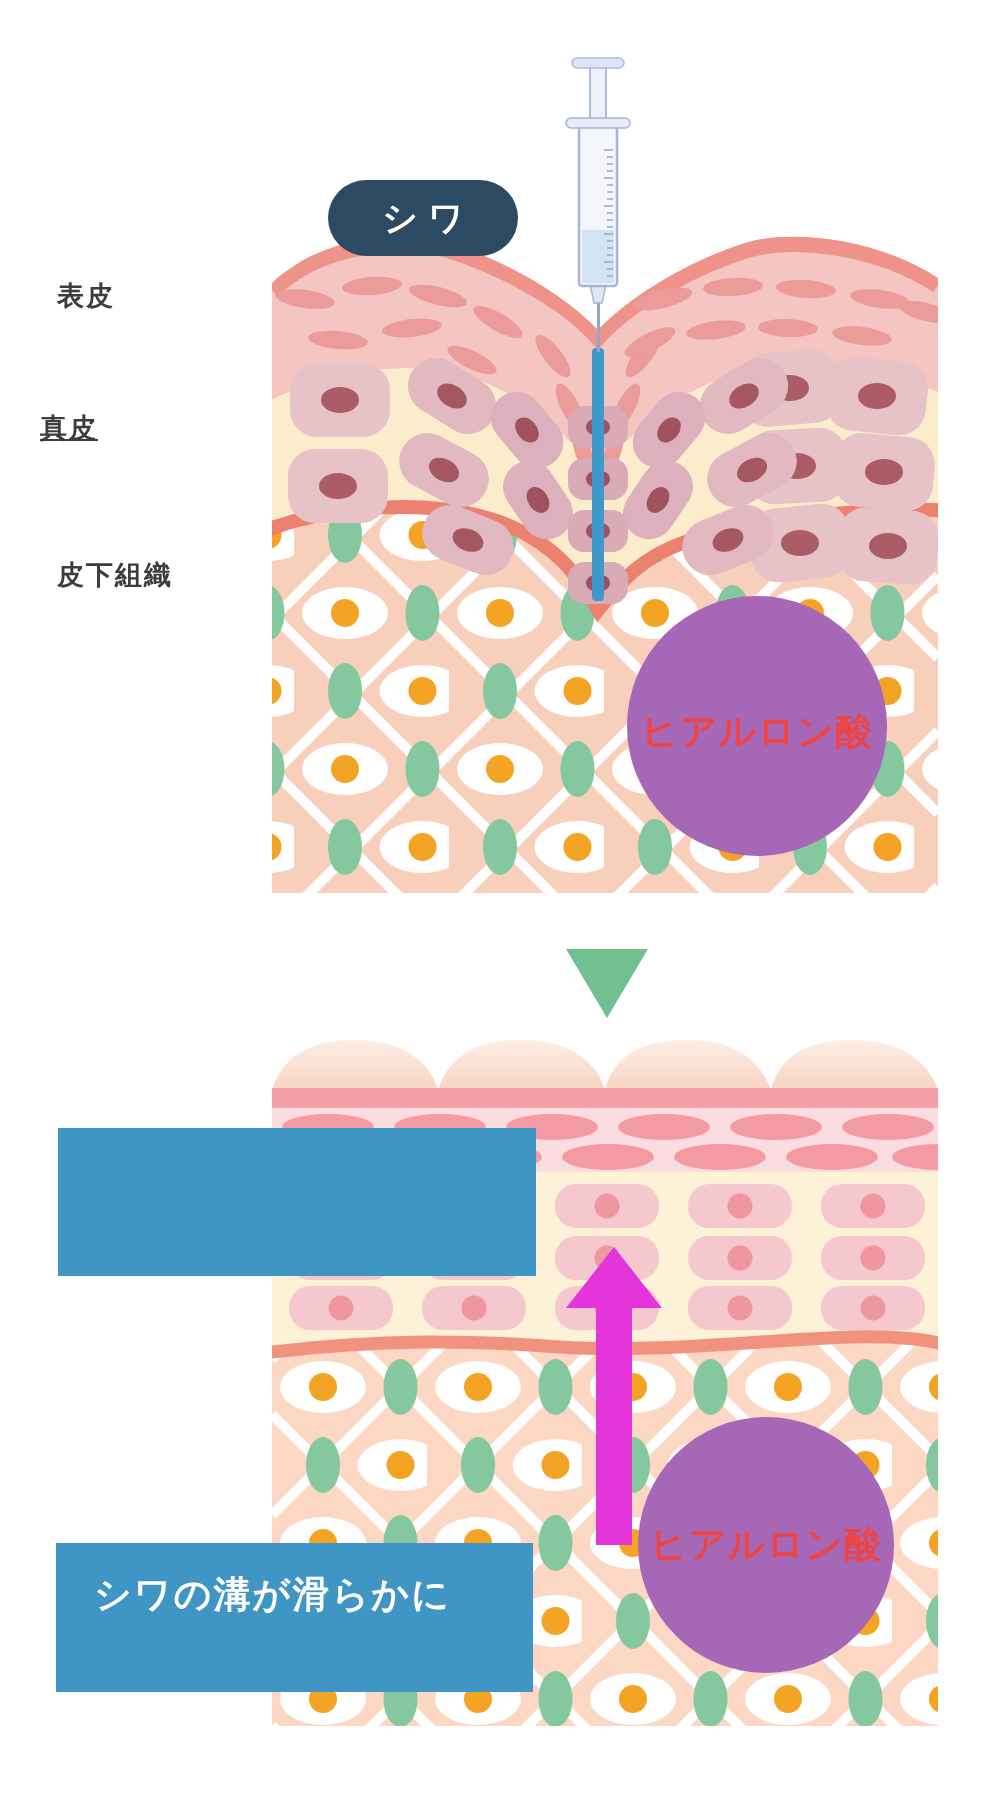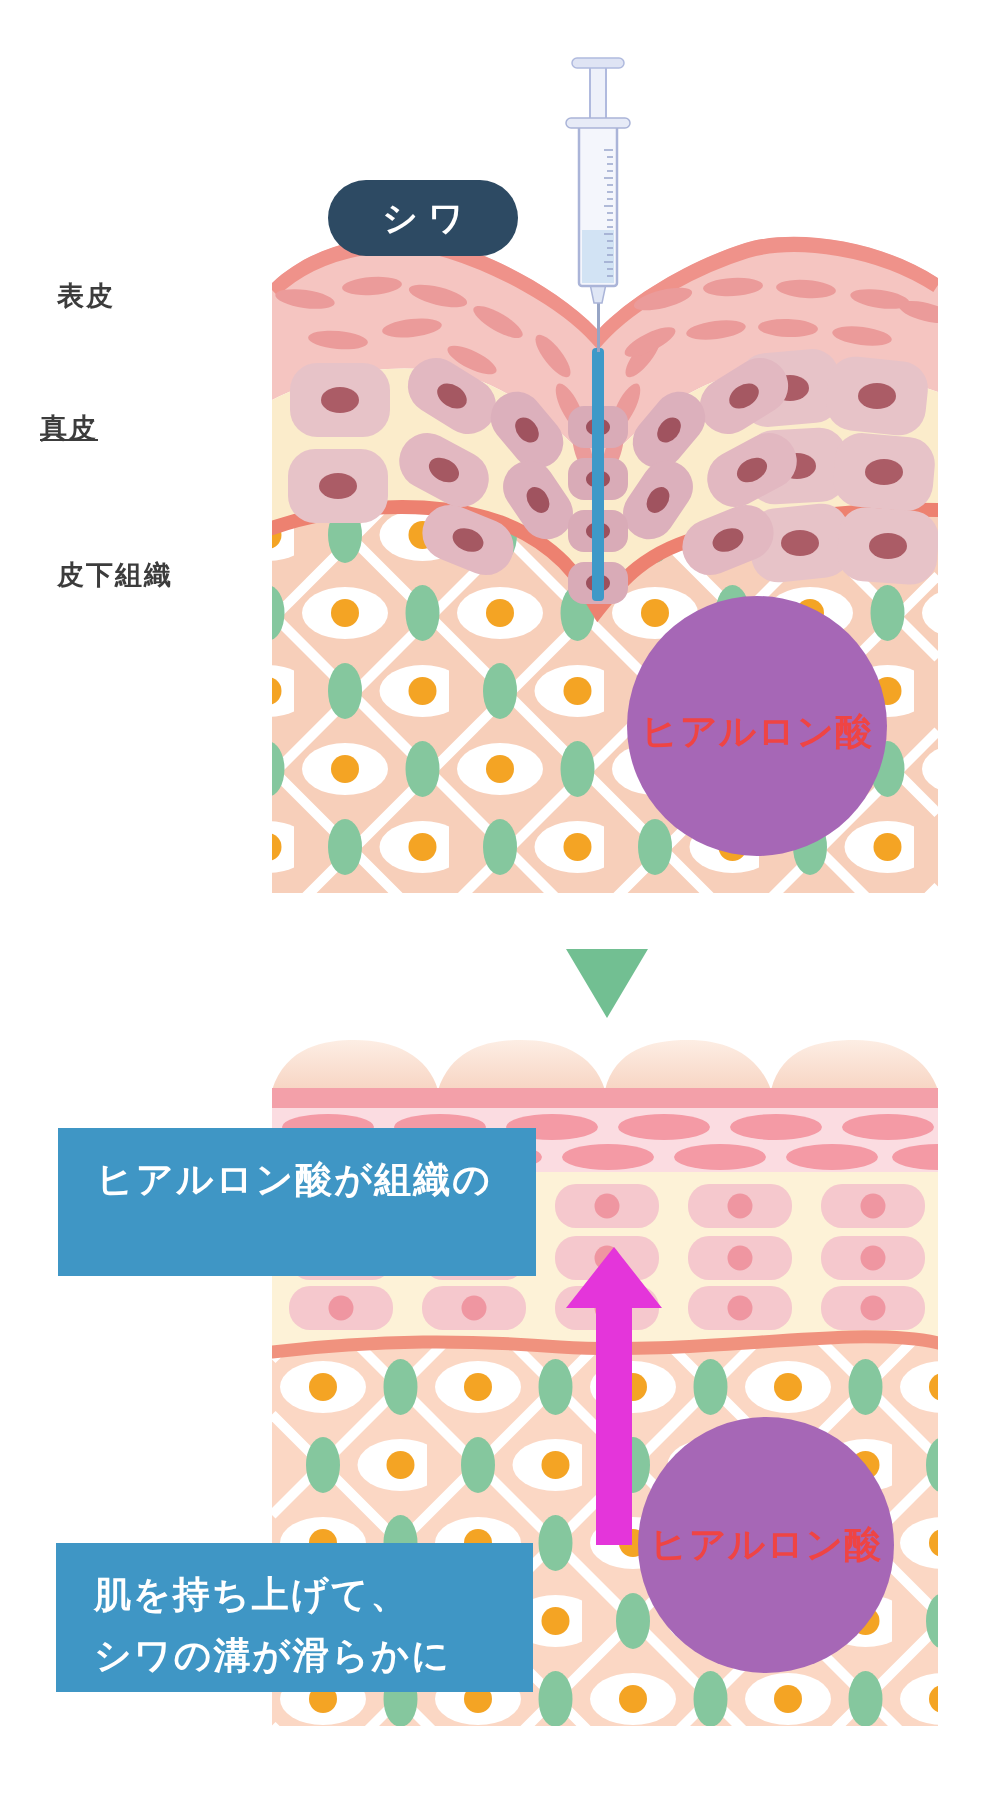--- a/index.html
+++ b/index.html
@@ -321,21 +321,19 @@
 <div class="layer-label label-epidermis">表皮</div>
 <div class="layer-label label-dermis">真皮</div>
 <div class="layer-label label-subq">皮下組織</div>
 
 <div class="badge">シワ</div>
 
 <div class="circle-label circle-label-top">ヒアルロン酸</div>
 <div class="circle-label circle-label-bottom">ヒアルロン酸</div>
 
 <div class="callout box1">
-  <span class="cl">ヒアルロン酸が組織の</span>
 </div>
 
 <div class="callout box2">
-  <span class="cl">肌を持ち上げて、</span>
   <span class="cl">シワの溝が滑らかに</span>
 </div>
 
 </div>
 
 </body></html>

